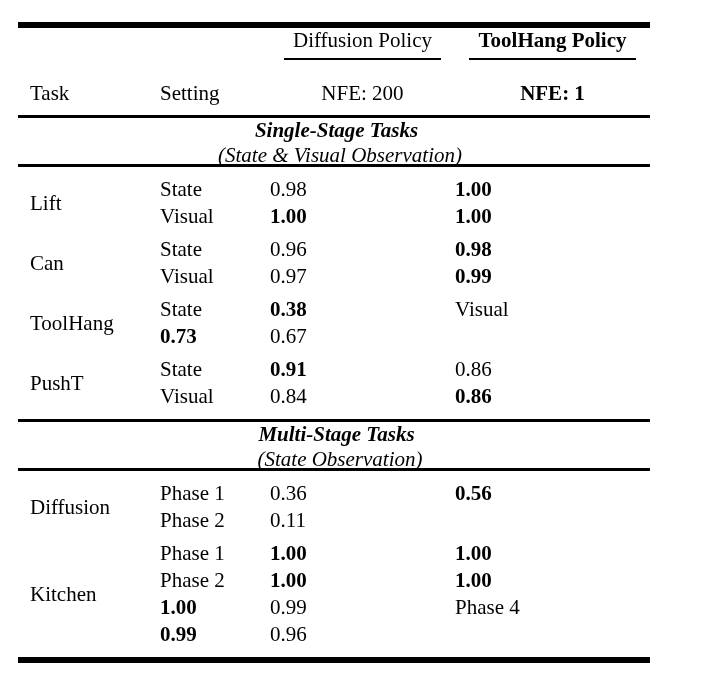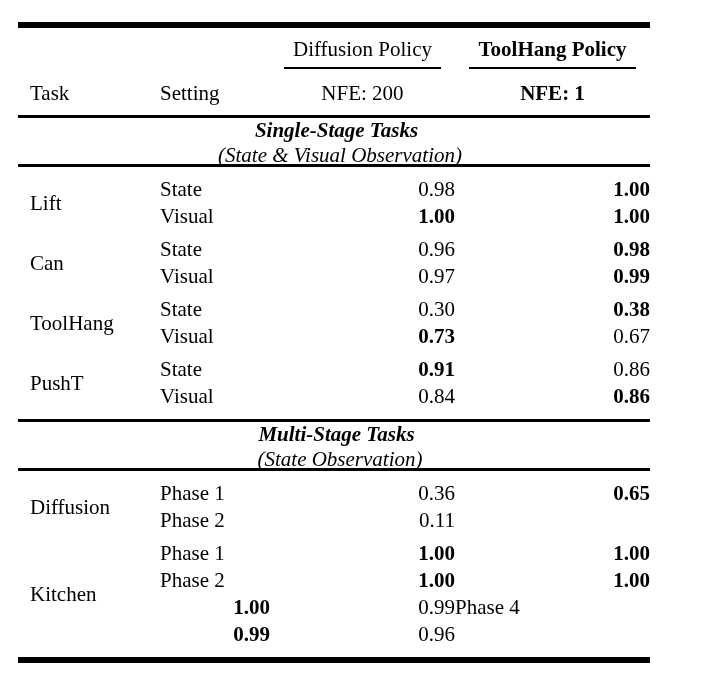--- a/index.html
+++ b/index.html
@@ -21,21 +21,21 @@
     width: 632px;
   }
   .rule-thick { height: 6px; background: #000; }
   .rule-mid   { height: 3px; background: #000; }
 
   .grid4 {
     display: grid;
     grid-template-columns: 142px 110px 185px 195px;
   }
   .header-grid { align-items: stretch; }
-  .colgroup-cell { padding-top: 9px; text-align: center; height: 44px; }
+  .colgroup-cell { text-align: center; height: 44px; }
   .cmidrule { height: 2px; background: #000; margin: 5px 14px 0 14px; }
   .hrow-cell {
     height: 43px;
     display: flex;
     align-items: center;
   }
   .hrow-cell.center { justify-content: center; }
   .task-pad { padding-left: 12px; }
 
   .section-header {
@@ -57,21 +57,21 @@
     align-items: center;
     margin: 6px 0;
   }
   .cell.task {
     grid-column: 1;
     padding-left: 12px;
     display: flex;
     align-items: center;
     height: 100%;
   }
-  .cell.val { text-align: right; }
+  .cell.val { text-align: left; }
   .bold { font-weight: bold; }
 </style>
 </head>
 <body>
 
 <div class="page">
   <div class="table-wrap">
 
     <div class="rule-thick"></div>
 
@@ -120,21 +120,20 @@
         <div class="cell val">0.96</div>
         <div class="cell val bold">0.98</div>
         <div class="cell setting">Visual</div>
         <div class="cell val">0.97</div>
         <div class="cell val bold">0.99</div>
       </div>
 
       <div class="group">
         <div class="cell task" style="grid-row: span 2;">ToolHang</div>
         <div class="cell setting">State</div>
-        <div class="cell val">0.30</div>
         <div class="cell val bold">0.38</div>
         <div class="cell setting">Visual</div>
         <div class="cell val bold">0.73</div>
         <div class="cell val">0.67</div>
       </div>
 
       <div class="group">
         <div class="cell task" style="grid-row: span 2;">PushT</div>
         <div class="cell setting">State</div>
         <div class="cell val bold">0.91</div>
@@ -154,21 +153,21 @@
     </div>
 
     <div class="rule-mid"></div>
 
     <div class="body-section">
 
       <div class="group">
         <div class="cell task" style="grid-row: span 2;">Diffusion</div>
         <div class="cell setting">Phase 1</div>
         <div class="cell val">0.36</div>
-        <div class="cell val bold">0.65</div>
+        <div class="cell val bold">0.56</div>
         <div class="cell setting">Phase 2</div>
         <div class="cell val">0.11</div>
       </div>
 
       <div class="group">
         <div class="cell task" style="grid-row: span 4;">Kitchen</div>
         <div class="cell setting">Phase 1</div>
         <div class="cell val bold">1.00</div>
         <div class="cell val bold">1.00</div>
         <div class="cell setting">Phase 2</div>

